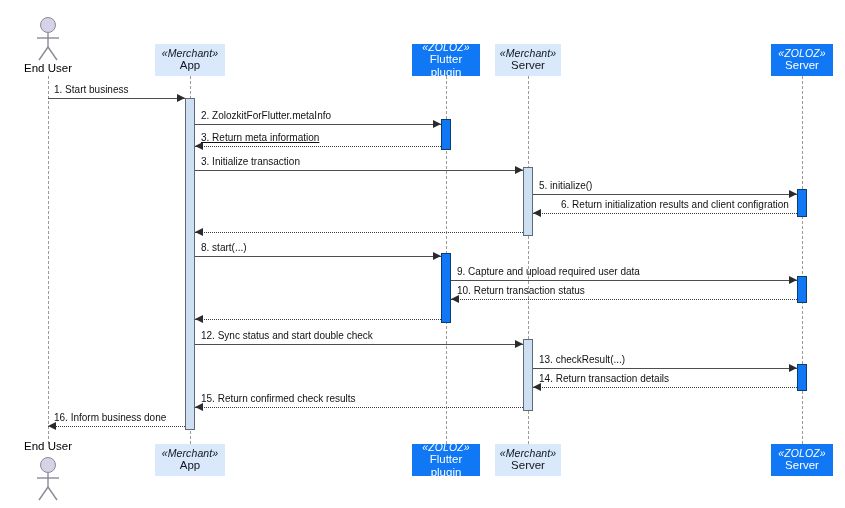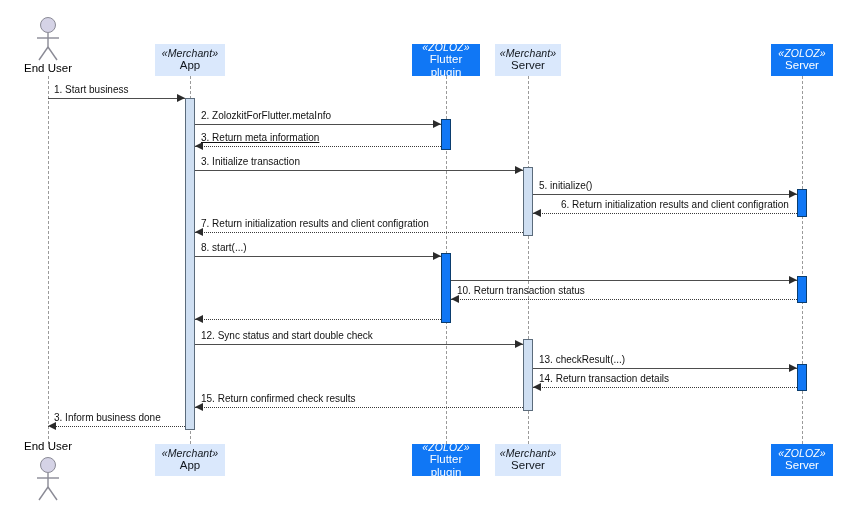--- a/index.html
+++ b/index.html
@@ -129,39 +129,39 @@
     <div class="arrowhead right" style="top: 166px; left: 515px;"></div>
     <div class="msg-label" style="top: 156px; left: 201px;">3. Initialize transaction</div>
     <div class="msg-line solid" style="left: 533px; top: 194px; width: 264px;"></div>
     <div class="arrowhead right" style="top: 190px; left: 789px;"></div>
     <div class="msg-label" style="top: 180px; left: 539px;">5. initialize()</div>
     <div class="msg-line dotted" style="left: 533px; top: 213px; width: 264px;"></div>
     <div class="arrowhead left" style="top: 209px; left: 533px;"></div>
     <div class="msg-label" style="top: 199px; left: 561px;">6. Return initialization results and client configration</div>
     <div class="msg-line dotted" style="left: 195px; top: 232px; width: 328px;"></div>
     <div class="arrowhead left" style="top: 228px; left: 195px;"></div>
-    <div class="msg-label" style="top: 218px; left: 201px;">7. Return initialization results and client configration</div>
     <div class="msg-line solid" style="left: 195px; top: 256px; width: 246px;"></div>
     <div class="arrowhead right" style="top: 252px; left: 433px;"></div>
     <div class="msg-label" style="top: 242px; left: 201px;">8. start(...)</div>
     <div class="msg-line solid" style="left: 451px; top: 280px; width: 346px;"></div>
     <div class="arrowhead right" style="top: 276px; left: 789px;"></div>
+    <div class="msg-label" style="top: 266px; left: 457px;">9. Capture and upload required user data</div>
     <div class="msg-line dotted" style="left: 451px; top: 299px; width: 346px;"></div>
     <div class="arrowhead left" style="top: 295px; left: 451px;"></div>
     <div class="msg-label" style="top: 285px; left: 457px;">10. Return transaction status</div>
     <div class="msg-line dotted" style="left: 195px; top: 319px; width: 246px;"></div>
     <div class="arrowhead left" style="top: 315px; left: 195px;"></div>
     <div class="msg-line solid" style="left: 195px; top: 344px; width: 328px;"></div>
     <div class="arrowhead right" style="top: 340px; left: 515px;"></div>
     <div class="msg-label" style="top: 330px; left: 201px;">12. Sync status and start double check</div>
     <div class="msg-line solid" style="left: 533px; top: 368px; width: 264px;"></div>
     <div class="arrowhead right" style="top: 364px; left: 789px;"></div>
     <div class="msg-label" style="top: 354px; left: 539px;">13. checkResult(...)</div>
     <div class="msg-line dotted" style="left: 533px; top: 387px; width: 264px;"></div>
     <div class="arrowhead left" style="top: 383px; left: 533px;"></div>
     <div class="msg-label" style="top: 373px; left: 539px;">14. Return transaction details</div>
     <div class="msg-line dotted" style="left: 195px; top: 407px; width: 328px;"></div>
     <div class="arrowhead left" style="top: 403px; left: 195px;"></div>
     <div class="msg-label" style="top: 393px; left: 201px;">15. Return confirmed check results</div>
     <div class="msg-line dotted" style="left: 48px; top: 426px; width: 137px;"></div>
     <div class="arrowhead left" style="top: 422px; left: 48px;"></div>
-    <div class="msg-label" style="top: 412px; left: 54px;">3. Inform business done</div>
+    <div class="msg-label" style="top: 412px; left: 54px;">16. Inform business done</div>
   </div>
 
 </body></html>

